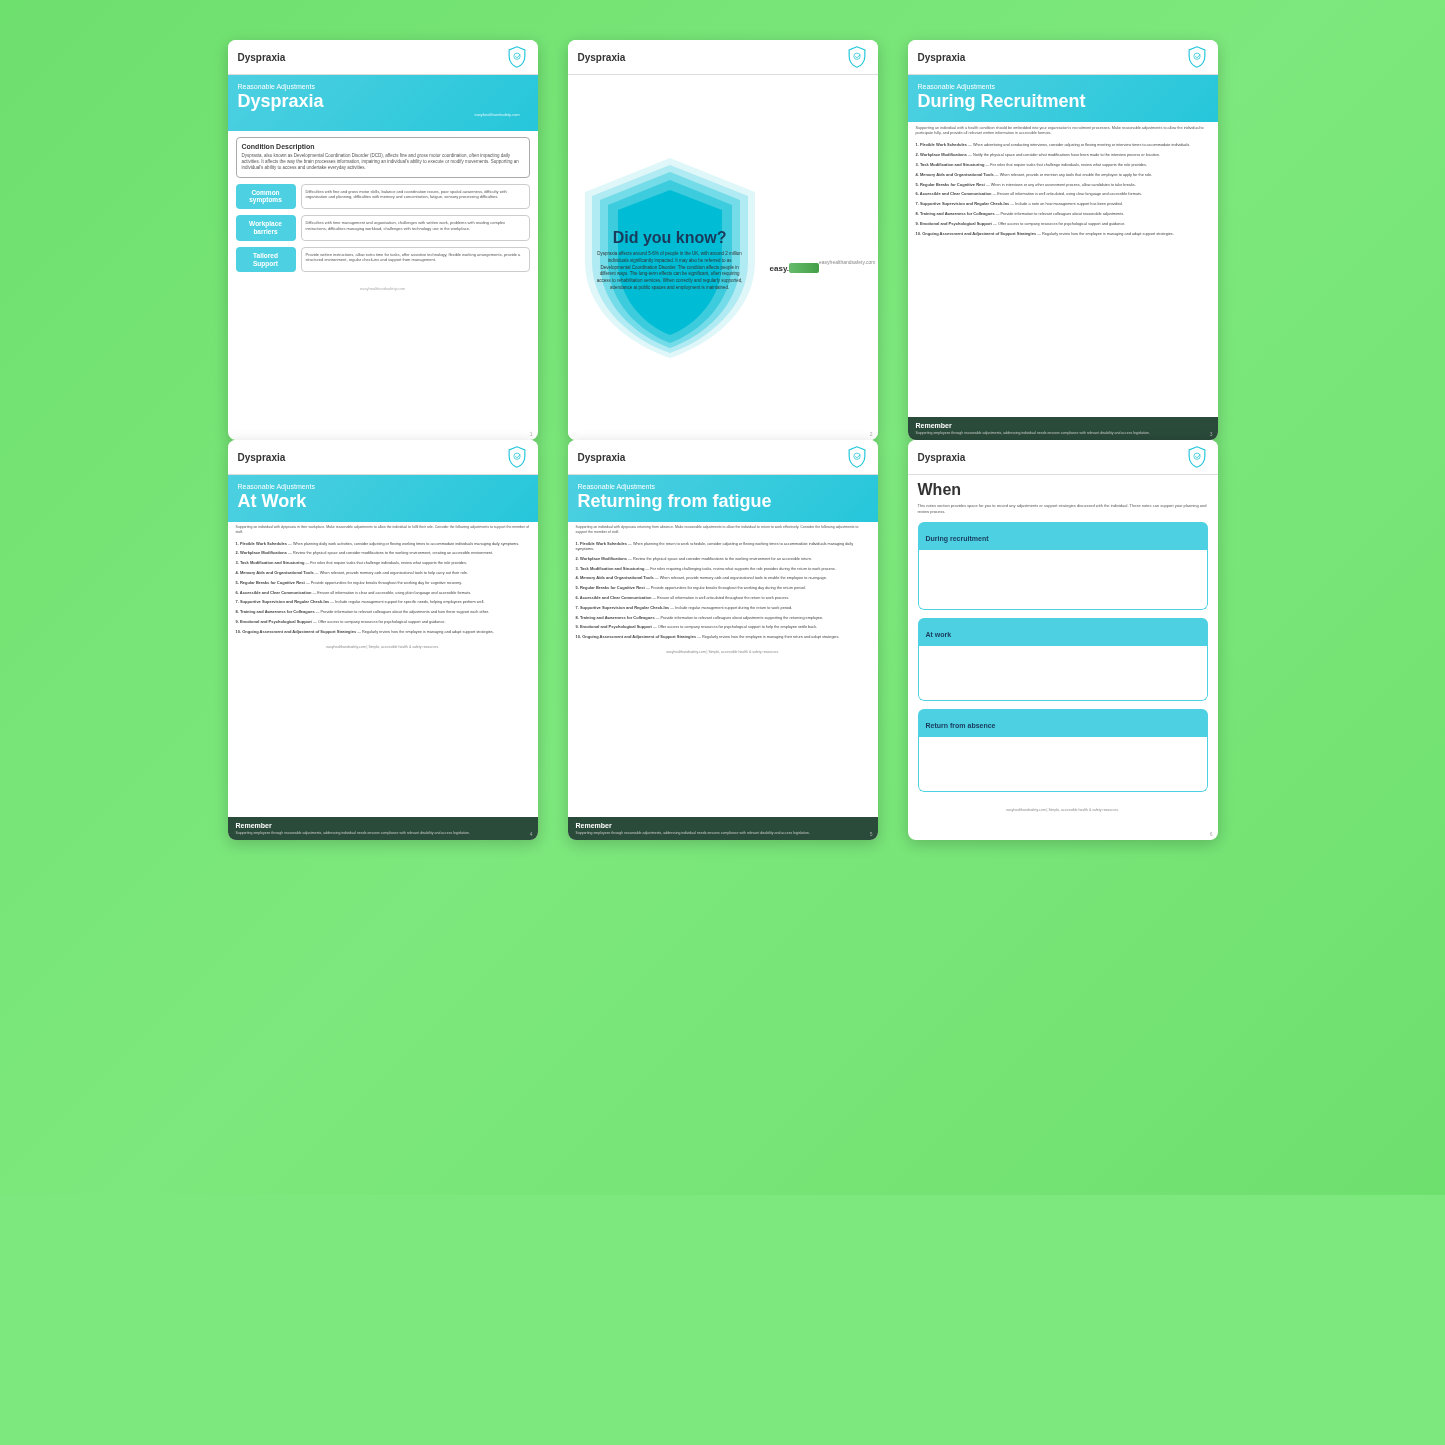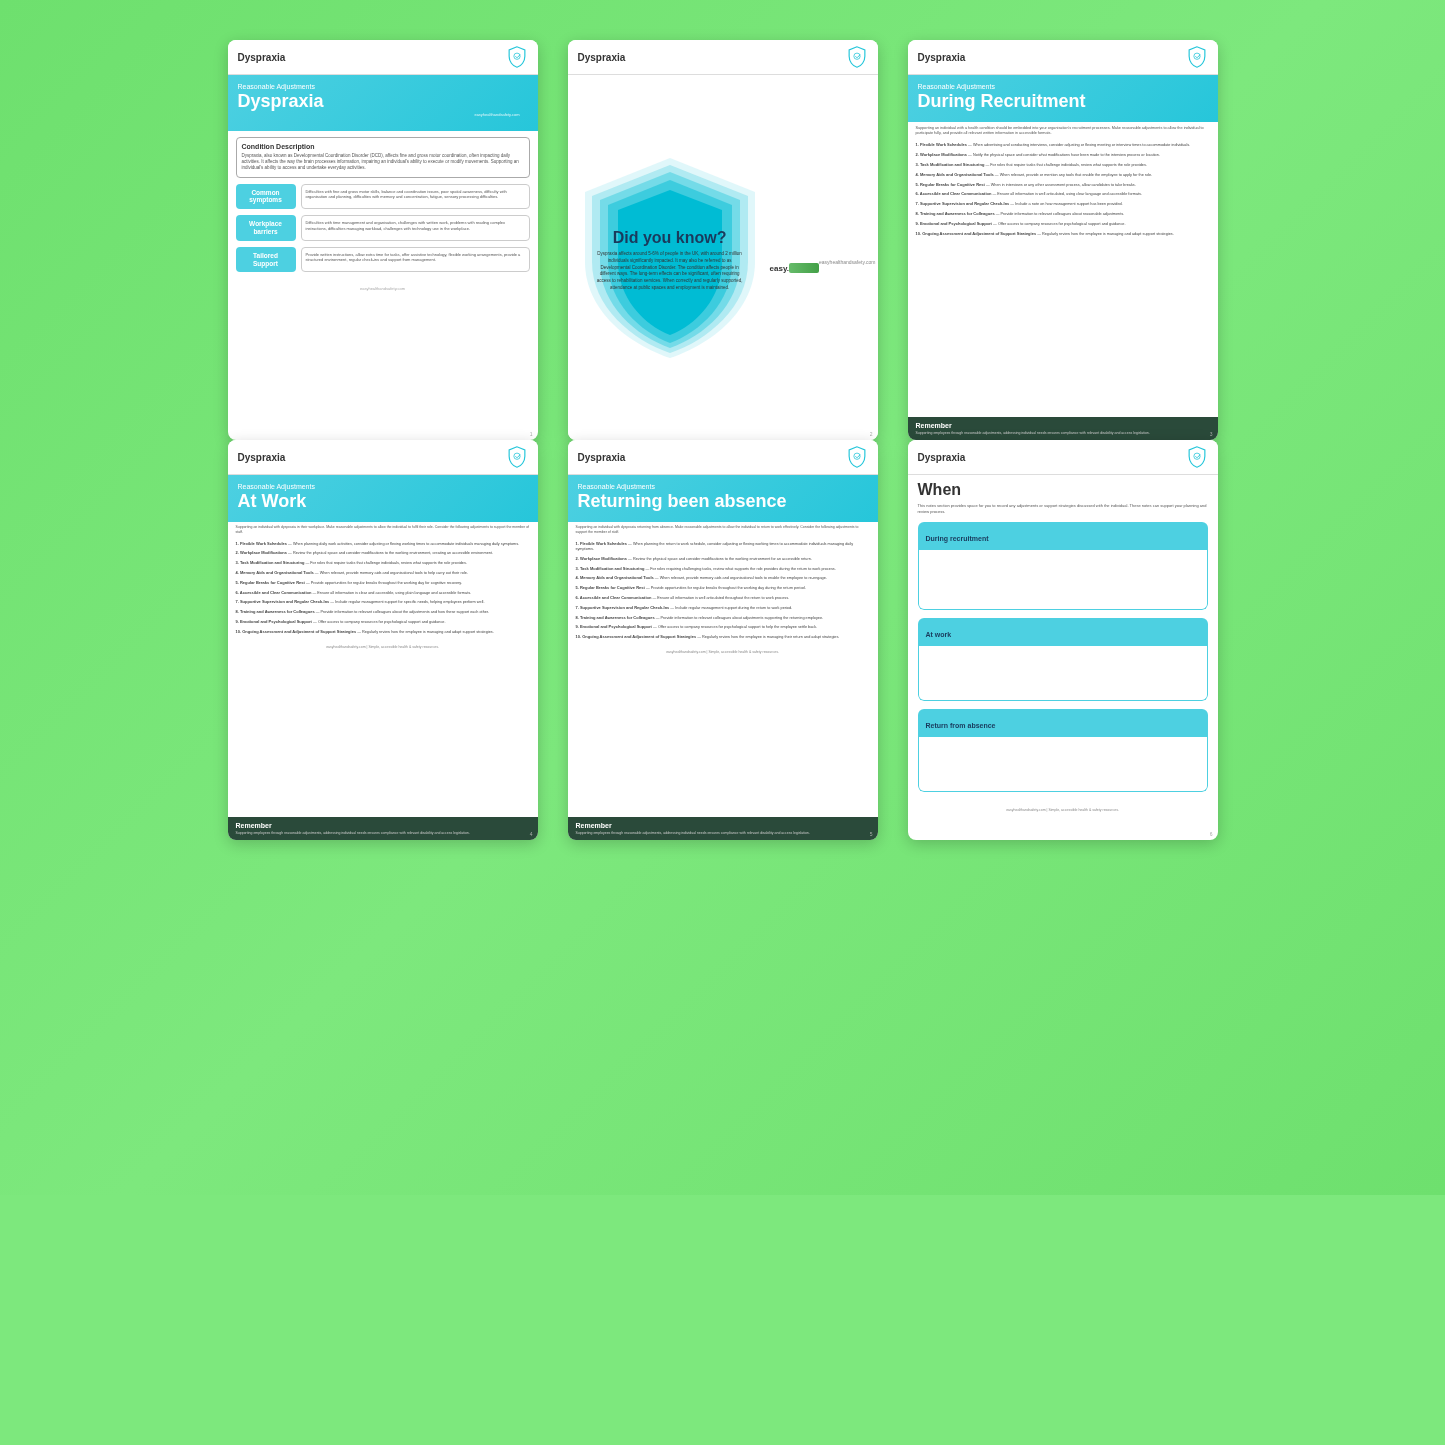--- a/index.html
+++ b/index.html
@@ -502,21 +502,21 @@
       <div class="card-header-bar">
         <span class="card-title-text">Dyspraxia</span>
         <svg class="shield-icon" viewBox="0 0 24 28" fill="none">
           <path d="M12 1L2 5v8c0 6.5 4.3 12.6 10 14.1C17.7 25.6 22 19.5 22 13V5L12 1z" stroke="#26c6da" stroke-width="1.5" fill="none"></path>
           <circle cx="12" cy="13" r="4" stroke="#26c6da" stroke-width="1" fill="none"></circle>
           <path d="M10 13l2 2 4-4" stroke="#26c6da" stroke-width="1.2"></path>
         </svg>
       </div>
       <div class="blue-section">
         <div class="ra-label">Reasonable Adjustments</div>
-        <div class="section-heading">Returning been absence</div>
+        <div class="section-heading">Returning from fatigue</div>
       </div>
       <div style="padding:3px 8px 2px 8px;font-size:3.5px;color:#555;line-height:1.4;">Supporting an individual with dyspraxia returning from absence. Make reasonable adjustments to allow the individual to return to work effectively. Consider the following adjustments to support the member of staff.</div>
       <div class="numbered-list-section">
         <div class="numbered-item"><strong>1. Flexible Work Schedules</strong> — When planning the return to work schedule, consider adjusting or flexing working times to accommodate individuals managing daily symptoms.</div>
         <div class="numbered-item"><strong>2. Workplace Modifications</strong> — Review the physical space and consider modifications to the working environment for an accessible return.</div>
         <div class="numbered-item"><strong>3. Task Modification and Structuring</strong> — For roles requiring challenging tasks, review what supports the role provides during the return to work process.</div>
         <div class="numbered-item"><strong>4. Memory Aids and Organisational Tools</strong> — When relevant, provide memory aids and organisational tools to enable the employee to re-engage.</div>
         <div class="numbered-item"><strong>5. Regular Breaks for Cognitive Rest</strong> — Provide opportunities for regular breaks throughout the working day during the return period.</div>
         <div class="numbered-item"><strong>6. Accessible and Clear Communication</strong> — Ensure all information is well articulated throughout the return to work process.</div>
         <div class="numbered-item"><strong>7. Supportive Supervision and Regular Check-Ins</strong> — Include regular management support during the return to work period.</div>

